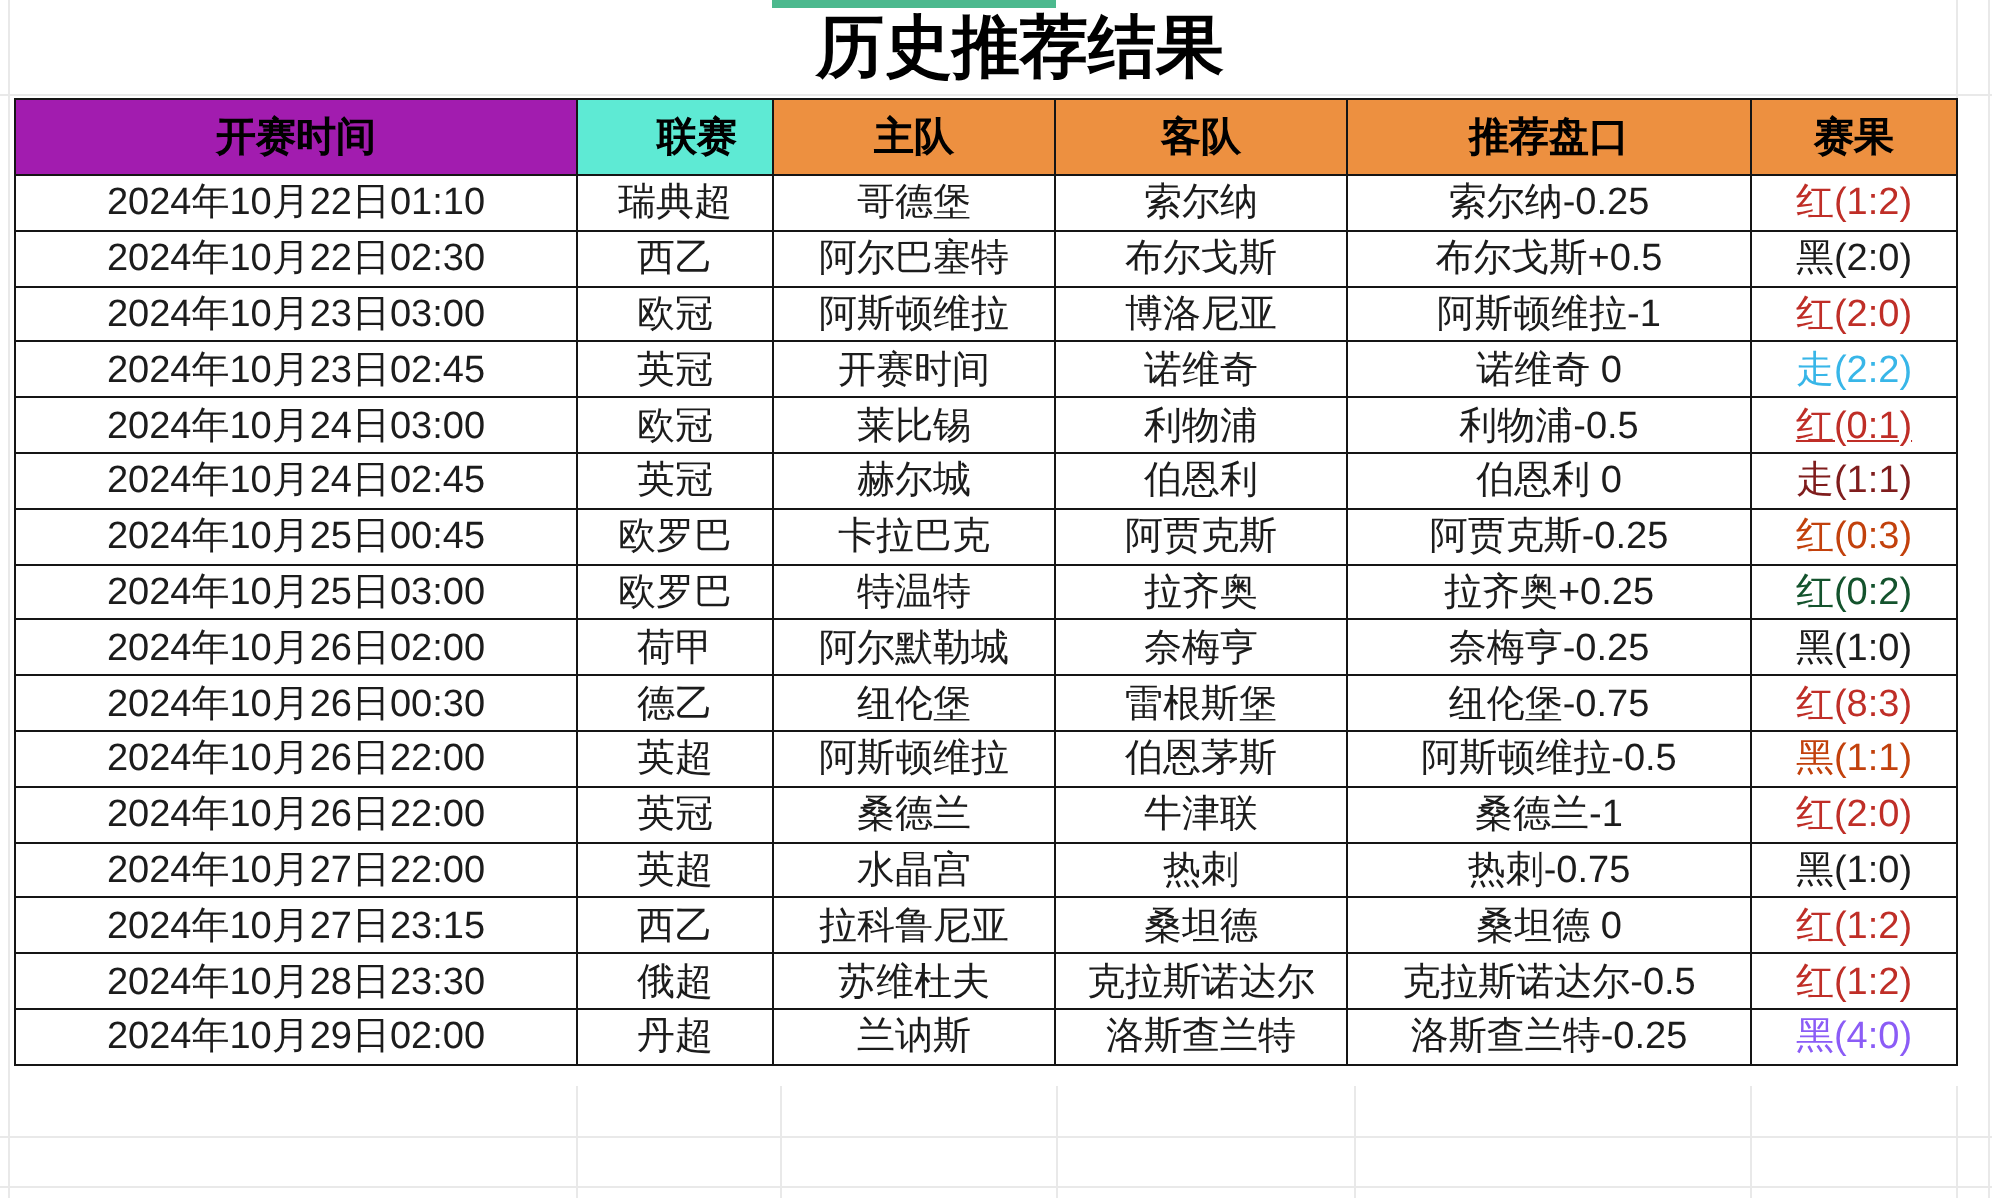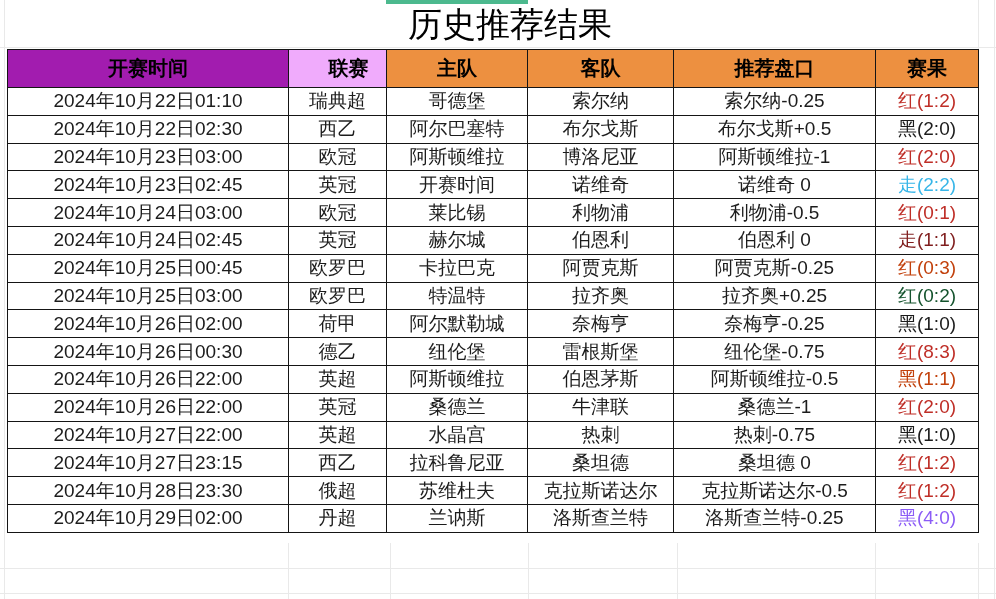--- a/index.html
+++ b/index.html
@@ -5,21 +5,21 @@
   html,body{margin:0;padding:0;}
   body{
     width:996px;height:599px;position:relative;background:#ffffff;
     font-family:"Liberation Sans","DejaVu Sans",sans-serif;
     overflow:hidden;
   }
   .gridline{position:absolute;background:#e9e9e9;z-index:0;}
   .selection-indicator{position:absolute;left:386px;top:0;width:142px;height:4px;z-index:3;}
   .sheet-title{
     position:absolute;left:24px;top:2px;width:972px;text-align:center;
-    font-size:34px;font-weight:normal;color:#000;z-index:2;line-height:44px;
+    font-size:34px;font-weight:bold;color:#000;z-index:2;line-height:44px;
   }
   table.rec-table{
     position:absolute;left:7px;top:49px;width:971px;z-index:2;
     border-collapse:collapse;table-layout:fixed;background:#fff;
   }
   .rec-table th,.rec-table td{
     border:1.5px solid #151515;text-align:center;vertical-align:middle;
     padding:0;overflow:hidden;white-space:nowrap;
   }
   .rec-table th{height:37px;font-size:20px;font-weight:bold;color:#000;}
@@ -52,21 +52,21 @@
     <col class="c-time">
       <col class="c-league">
       <col class="c-home">
     <col class="c-away">
       <col class="c-handicap">
       <col class="c-result">
   </colgroup>
   <thead>
     <tr>
       <th style="background: #a21caf;">开赛时间</th>
-      <th style="background: #f0abfc; padding-left: 22px;">联赛</th>
+      <th style="background: #5eead4; padding-left: 22px;">联赛</th>
       <th style="background: rgb(237, 144, 64);">主队</th>
       <th style="background: rgb(237, 144, 64);">客队</th>
       <th style="background: rgb(237, 144, 64);">推荐盘口</th>
       <th style="background: rgb(237, 144, 64);">赛果</th>
     </tr>
   </thead>
   <tbody>
       <tr>
         <td>2024年10月22日01:10</td>
         <td>瑞典超</td>
@@ -98,21 +98,21 @@
         <td>诺维奇</td>
         <td>诺维奇 0</td>
         <td style="color: rgb(56, 182, 232);">走(2:2)</td>
       </tr>
       <tr>
         <td>2024年10月24日03:00</td>
         <td>欧冠</td>
         <td>莱比锡</td>
         <td>利物浦</td>
         <td>利物浦-0.5</td>
-        <td style="color: rgb(191, 46, 39);">红(0:1)</td>
+        <td style="color: rgb(191, 46, 39); text-decoration: underline;">红(0:1)</td>
       </tr>
       <tr>
         <td>2024年10月24日02:45</td>
         <td>英冠</td>
         <td>赫尔城</td>
         <td>伯恩利</td>
         <td>伯恩利 0</td>
         <td style="color: #7f1d1d;">走(1:1)</td>
       </tr>
       <tr>

